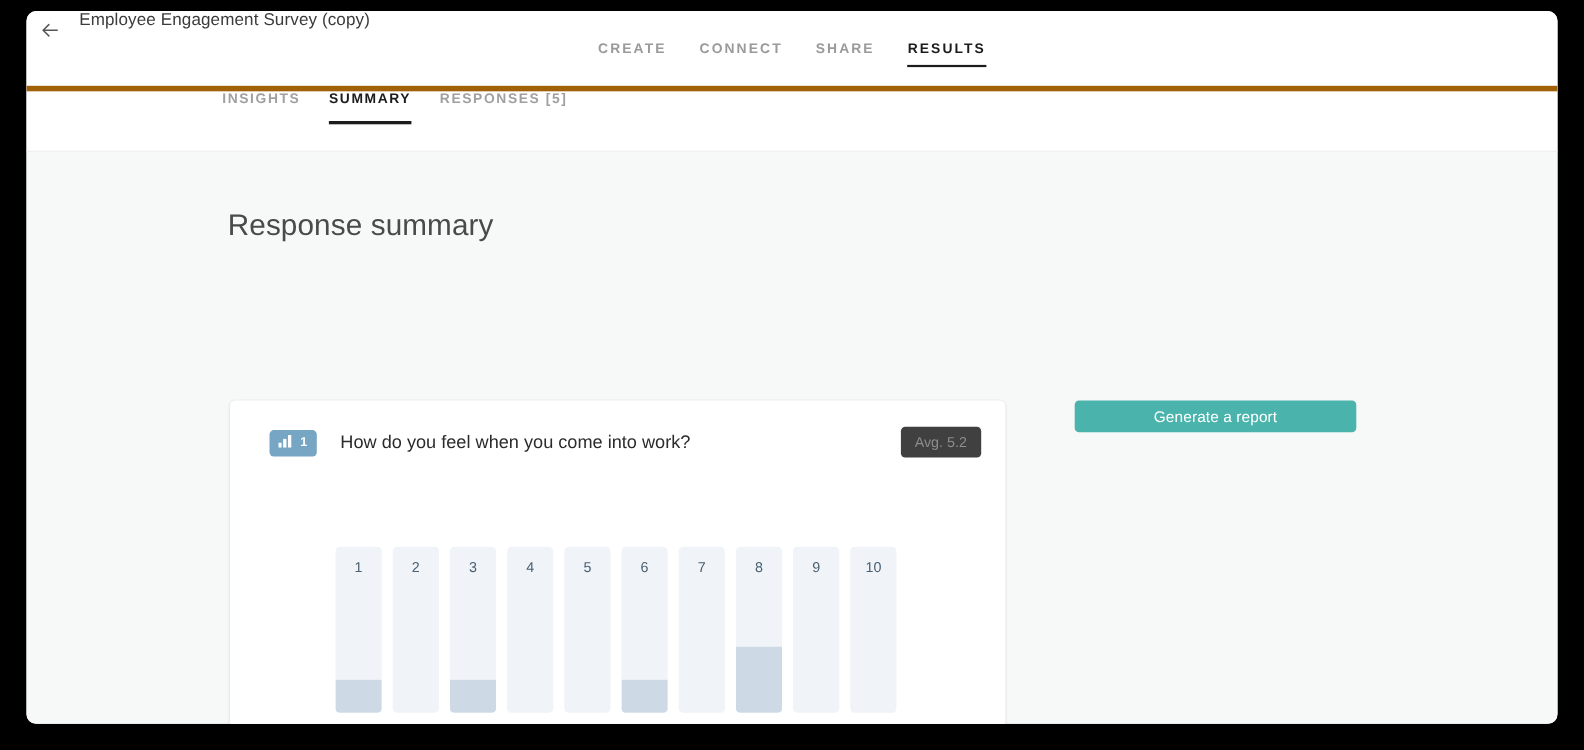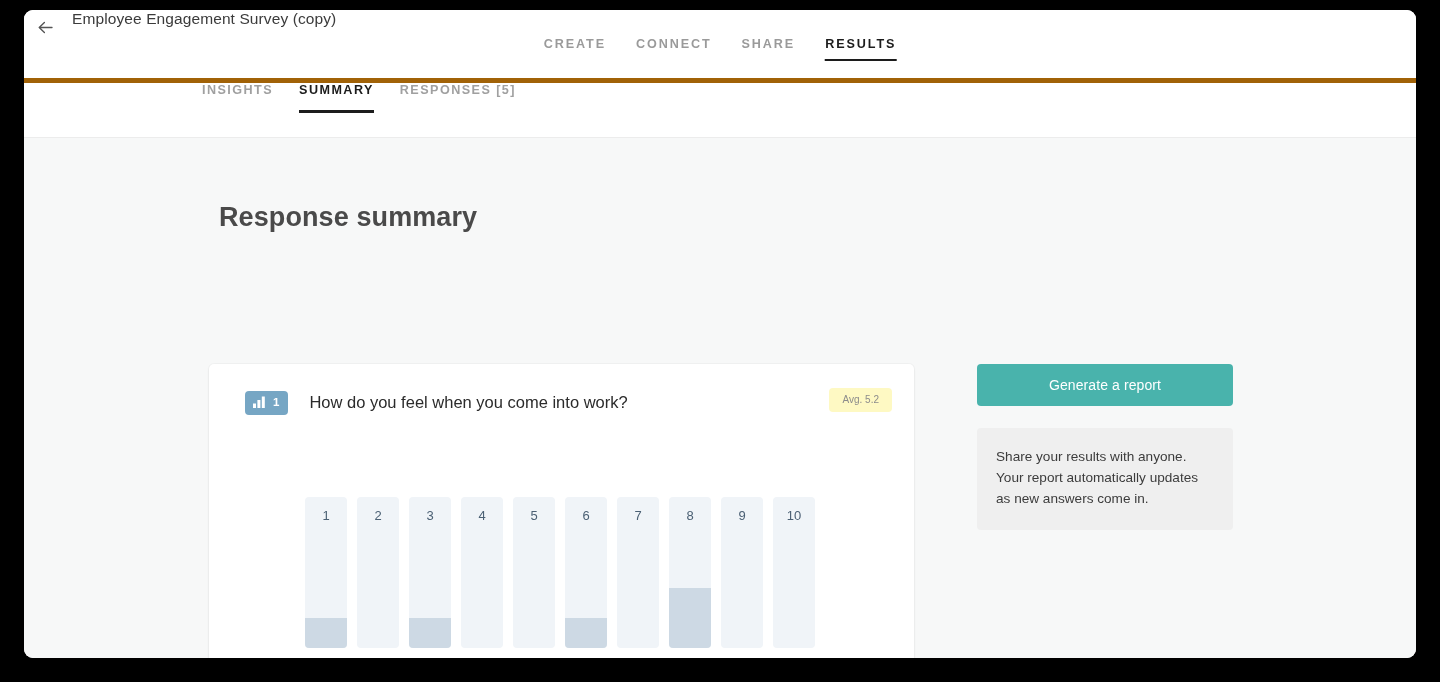--- a/index.html
+++ b/index.html
@@ -162,24 +162,24 @@
     position: relative;
     height: 525px;
     background: #f7f8f8;
     overflow: hidden;
   }
   .page-title {
     position: absolute;
     left: 183px;
     top: 52px;
     font-size: 27px;
-    font-weight: bold;
+    font-weight: normal;
     color: #4a4a4a;
     letter-spacing: 0.1px;
-    margin: 12px;
+    margin: 0;
   }
 
   
   .q-card {
     position: absolute;
     left: 185px;
     top: 226px;
     width: 705px;
     height: 410px;
     background: #ffffff;
@@ -213,24 +213,24 @@
     font-size: 16.5px;
     font-weight: normal;
     color: #2b2b2b;
     line-height: 1.35;
     max-width: 480px;
   }
   .avg-chip {
     position: absolute;
     right: 22px;
     top: 24px;
-    background: #fef9c3;
+    background: #404040;
     border-radius: 4px;
     padding: 6px 13px 7px;
-    font-size: 10px;
+    font-size: 13px;
     color: #8c8c8c;
   }
   .q-sub {
     margin: 8px 0 0 98px;
     font-size: 12.6px;
     color: #9b9b9b;
   }
 
   
   .chart-wrap {
@@ -286,21 +286,21 @@
     top: 226px;
     width: 256px;
   }
   .gen-report-btn {
     display: block;
     width: 100%;
     background: #49b3ac;
     color: #ffffff;
     border: none;
     border-radius: 4px;
-    height: 42px;
+    height: 29px;
     font-size: 14px;
     font-family: "Liberation Sans", sans-serif;
     cursor: pointer;
     letter-spacing: 0.1px;
   }
   .rail-note {
     margin-top: 22px;
     background: #efefef;
     border-radius: 4px;
     padding: 19px 19px 20px;
@@ -431,17 +431,16 @@
               </div>
               <div class="bar-pct" style="color: rgb(125, 156, 187);">0%</div>
             </div>
           </div>
       </div>
 
     </div>
 
     <div class="rail">
       <button class="gen-report-btn">Generate a report</button>
-      <div class="rail-note">Share your results with anyone. Your report automatically updates as new answers come in.</div>
     </div>
 
   </div>
 </div>
 
 </body></html>

